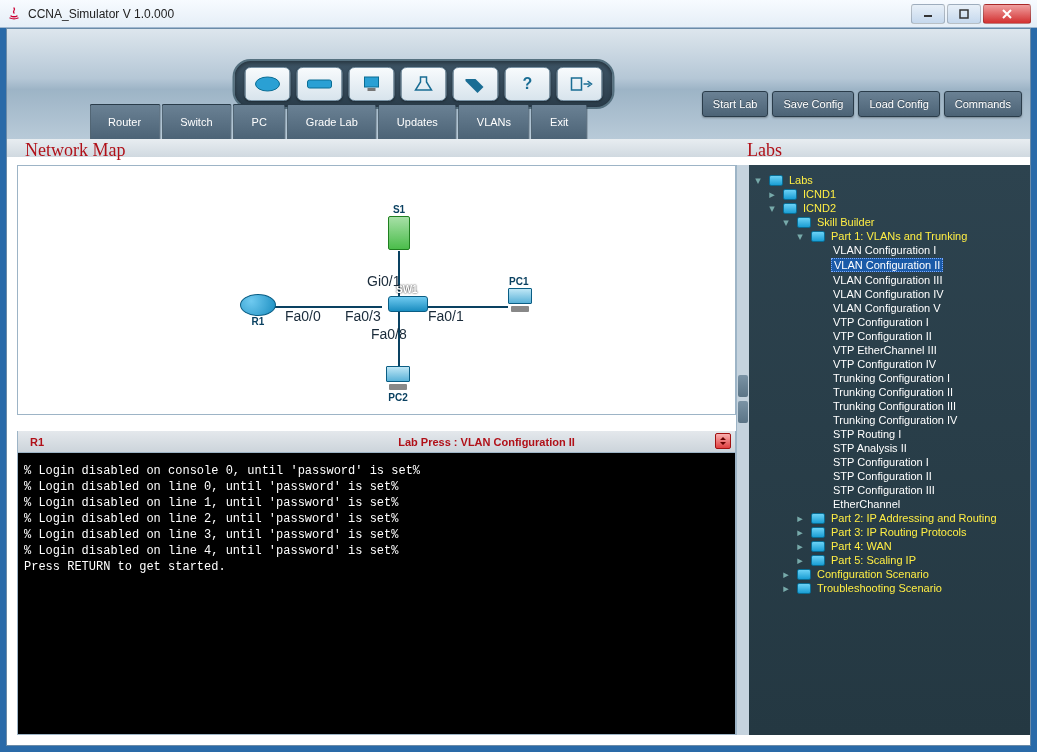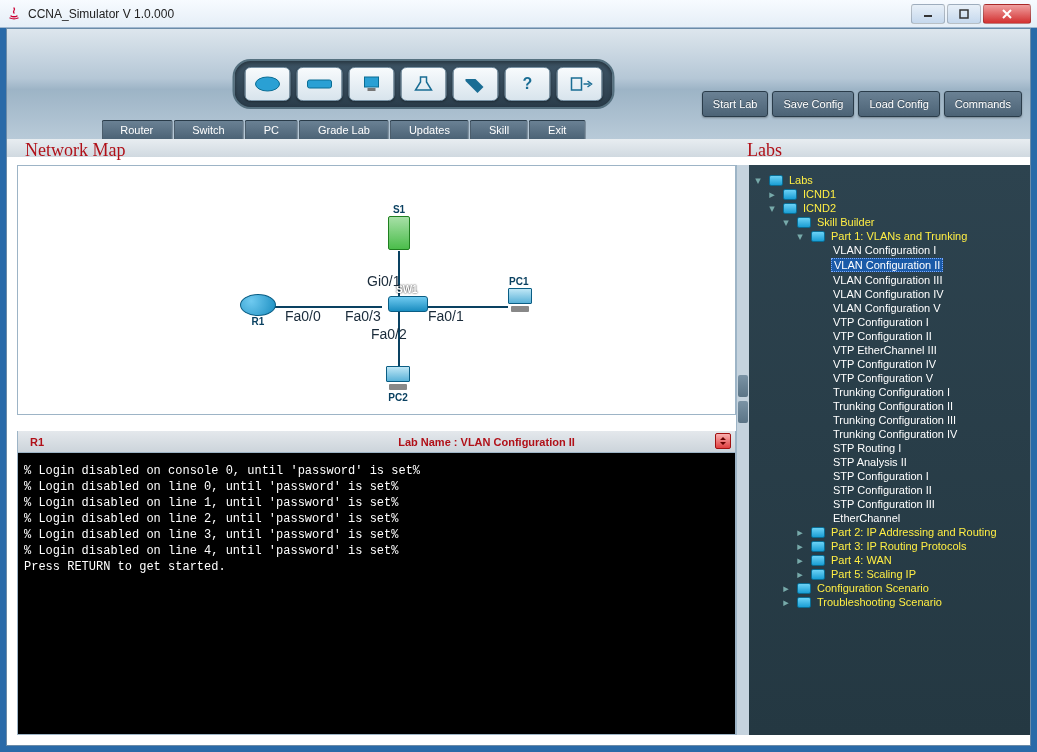--- a/index.html
+++ b/index.html
@@ -25,21 +25,21 @@
   
   .icon-dock { position: absolute; left: 50%; transform: translateX(-75%); top: 30px; background: linear-gradient(#3e5566,#2a3c4a); border-radius: 18px; padding: 6px 10px; display: flex; gap: 6px; border: 2px solid #55707f; box-shadow: inset 0 2px 4px rgba(0,0,0,0.4); }
   .dock-btn { width: 46px; height: 34px; background: linear-gradient(#f8fbfd,#d8e4ed); border-radius: 6px; border: 1px solid #7a94a6; display: flex; align-items: center; justify-content: center; cursor: pointer; box-shadow: 0 1px 2px rgba(0,0,0,0.3); }
   
   
   .top-right-btns { position: absolute; right: 8px; top: 62px; display: flex; gap: 4px; }
   .flat-btn { background: linear-gradient(#6a8194,#4c6376); color: #fff; font-size: 11px; padding: 6px 10px; border-radius: 3px; border: 1px solid #2a3c4a; cursor: pointer; text-shadow: 0 -1px 0 rgba(0,0,0,0.4); box-shadow: 0 1px 2px rgba(0,0,0,0.3); }
   
   
   .tab-strip { position: absolute; left: 50%; transform: translateX(-86%); bottom: 0; display: flex; }
-  .tab-strip .tab { background: linear-gradient(#6a8194,#4c6376); color: #fff; font-size: 11px; padding: 3px 18px; border: 1px solid #2a3c4a; border-bottom: none; cursor: pointer; border-radius: 2px 2px 0 0; margin-right: 1px; }
+  .tab-strip .tab { background: linear-gradient(#6a8194,#4c6376); color: #fff; font-size: 11px; padding: 11px 18px; border: 1px solid #2a3c4a; border-bottom: none; cursor: pointer; border-radius: 2px 2px 0 0; margin-right: 1px; }
   
   
   .title-row { height: 18px; display: flex; background: linear-gradient(#e8edf1,#d0d9e0); }
   .title-left { width: 730px; color: #b01018; font-size: 18px; padding: 1px 18px; font-family: Georgia, serif; }
   .title-right { flex: 1; color: #b01018; font-size: 18px; padding: 1px 10px; font-family: Georgia, serif; }
   
   
   .main-body { position: absolute; top: 136px; left: 0; right: 0; bottom: 10px; display: flex; }
   
   
@@ -169,21 +169,21 @@
       <div class="flat-btn">Load Config</div>
       <div class="flat-btn">Commands</div>
     </div>
 
     <div class="tab-strip">
       <div class="tab">Router</div>
       <div class="tab">Switch</div>
       <div class="tab">PC</div>
       <div class="tab">Grade Lab</div>
       <div class="tab">Updates</div>
-      <div class="tab">Skill</div>
+      <div class="tab">VLANs</div>
       <div class="tab">Exit</div>
     </div>
   </div>
 
   <div class="title-row">
     <div class="title-left">Network Map</div>
     <div class="title-right">Labs</div>
   </div>
 
   <div class="main-body">
@@ -221,26 +221,26 @@
               <div class="screen"></div>
               <div class="base"></div>
             </div>
           <div class="device-label">PC2</div>
         </div>
 
         <div class="port-label" style="left:267px; top:142px;">Fa0/0</div>
         <div class="port-label" style="left:327px; top:142px;">Fa0/3</div>
         <div class="port-label" style="left:349px; top:107px;">Gi0/1</div>
         <div class="port-label" style="left:410px; top:142px;">Fa0/1</div>
-        <div class="port-label" style="left:353px; top:160px;">Fa0/2</div>
+        <div class="port-label" style="left:353px; top:160px;">Fa0/8</div>
       </div>
 
       <div class="term-header">
         <div class="rname">R1</div>
-        <div class="labname"><span>Lab Name :  </span><span>VLAN Configuration II</span></div>
+        <div class="labname"><span>Lab Press :  </span><span>VLAN Configuration II</span></div>
         <div class="resize-grip">
           <svg width="10" height="10">
               <path d="M5 1l3 3H2z M5 9l3-3H2z" fill="#600"></path>
             </svg>
         </div>
       </div>
 
       <div class="terminal" id="terminal">% Login disabled on console 0, until 'password' is set%
 % Login disabled on line 0, until 'password' is set%
 % Login disabled on line 1, until 'password' is set%
@@ -313,24 +313,20 @@
           <div class="tree-node indent-5 leaf">
             <span style="width: 10px; display: inline-block;"></span>
             <span class="tl">VTP EtherChannel III</span>
           </div>
           <div class="tree-node indent-5 leaf">
             <span style="width: 10px; display: inline-block;"></span>
             <span class="tl">VTP Configuration IV</span>
           </div>
           <div class="tree-node indent-5 leaf">
             <span style="width: 10px; display: inline-block;"></span>
-            <span class="tl">VTP Configuration V</span>
-          </div>
-          <div class="tree-node indent-5 leaf">
-            <span style="width: 10px; display: inline-block;"></span>
             <span class="tl">Trunking Configuration I</span>
           </div>
           <div class="tree-node indent-5 leaf">
             <span style="width: 10px; display: inline-block;"></span>
             <span class="tl">Trunking Configuration II</span>
           </div>
           <div class="tree-node indent-5 leaf">
             <span style="width: 10px; display: inline-block;"></span>
             <span class="tl">Trunking Configuration III</span>
           </div>

